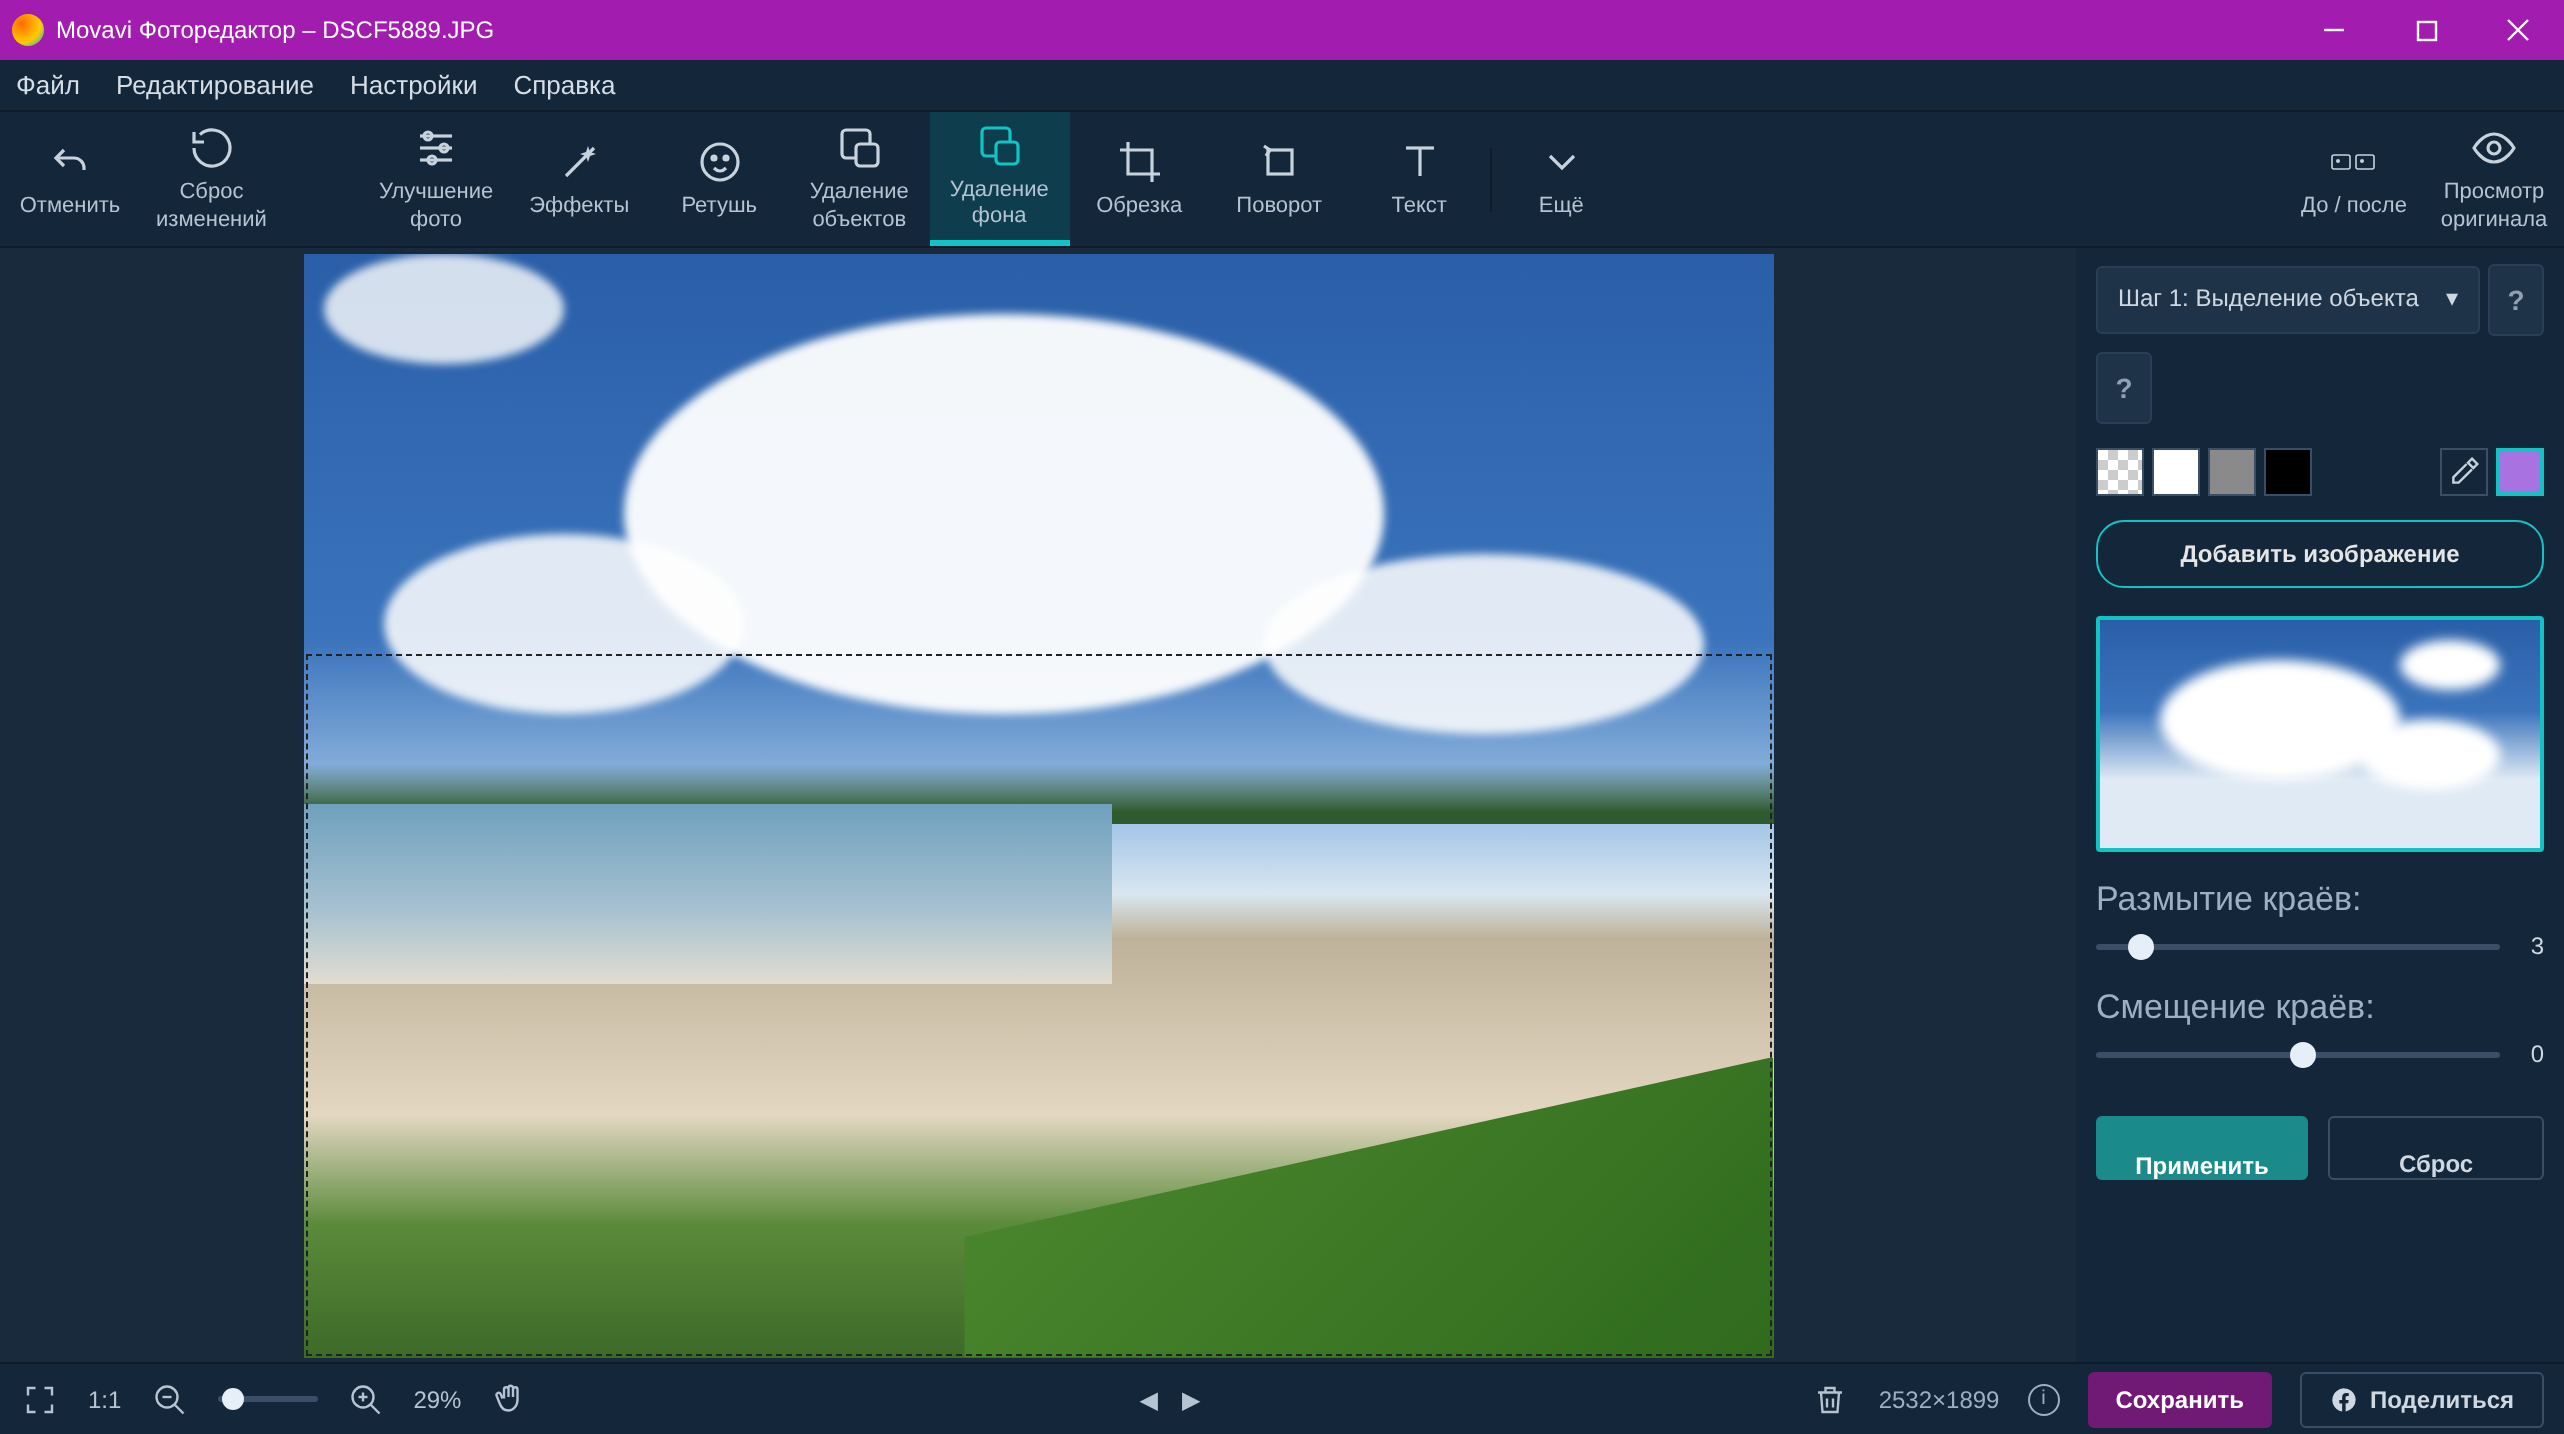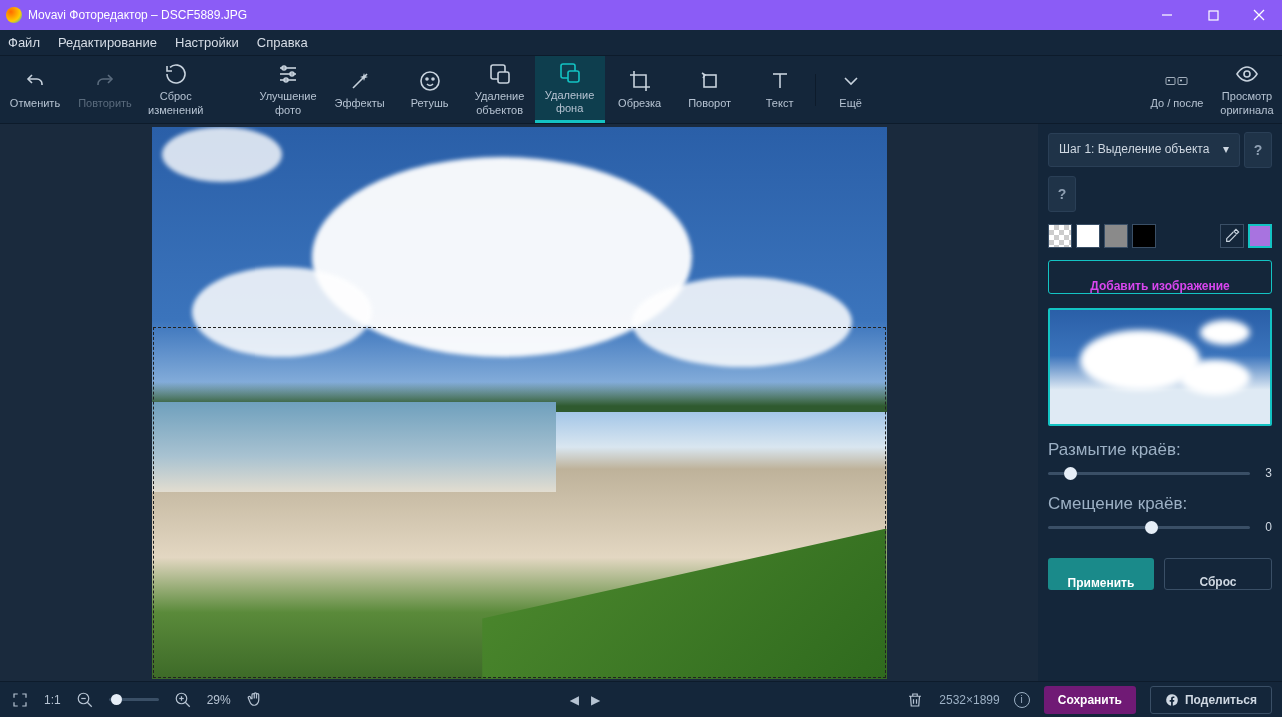--- a/index.html
+++ b/index.html
@@ -1,17 +1,17 @@
 <!DOCTYPE html>
 <html><head>
 <meta charset="utf-8">
 <style>
 *{margin:0;padding:0;box-sizing:border-box;font-family:"Segoe UI",Arial,sans-serif;user-select:none}
 body{width:1282px;height:717px;background:#1a2a3d;overflow:hidden;display:flex;flex-direction:column}
-.titlebar{height:30px;background:#8b5cf6;display:flex;align-items:center;color:#fff;font-size:12px}
+.titlebar{height:30px;background:#a21caf;display:flex;align-items:center;color:#fff;font-size:12px}
 .titlebar .app-icon{width:16px;height:16px;margin:0 6px;background:radial-gradient(circle at 30% 30%,#ff6a00,#ffcc00 60%,#00a2ff 100%);border-radius:50%}
 .titlebar .title-text{flex:1}
 .titlebar .win-btn{width:46px;height:30px;display:flex;align-items:center;justify-content:center;color:#fff;font-size:14px}
 .menubar{height:26px;background:#14263a;display:flex;align-items:center;padding:0 8px;gap:18px;color:#d6dde6;font-size:13px;border-bottom:1px solid #0d1b2b}
 .menubar span{cursor:pointer}
 .toolbar{height:68px;background:#14263a;display:flex;align-items:stretch;border-bottom:1px solid #0d1b2b}
 .tool{display:flex;flex-direction:column;align-items:center;justify-content:center;color:#b6c3d2;font-size:11px;padding:4px 8px;min-width:70px;cursor:pointer;text-align:center;line-height:1.2}
 .tool.disabled{color:#5a6b7d}
 .tool.active{background:#0e3e4e;border-bottom:3px solid #13c3c3}
 .tool .ico{width:24px;height:24px;margin-bottom:4px;display:flex;align-items:center;justify-content:center}
@@ -38,21 +38,21 @@
 .help-btn{width:28px;height:36px;background:#1f3348;color:#8fa0b3;border-radius:3px;display:flex;align-items:center;justify-content:center;font-size:14px;font-weight:bold;border:1px solid #2a3f56}
 .swatches{display:flex;gap:4px;margin:12px 10px 0 10px;align-items:center}
 .swatch{width:24px;height:24px;border:1px solid #3a4f66;cursor:pointer}
 .swatch.transparent{background:repeating-conic-gradient(#ccc 0 25%,#fff 0 50%) 0 0/10px 10px}
 .swatch.white{background:#fff}
 .swatch.gray{background:#8a8a8a}
 .swatch.black{background:#000}
 .swatch-gap{flex:1}
 .eyedrop{width:24px;height:24px;display:flex;align-items:center;justify-content:center;border:1px solid #3a4f66;cursor:pointer}
 .swatch.purple{background:#a873e0;border:2px solid #13c3c3}
-.add-img-btn{margin:12px 10px 0 10px;height:34px;border:1px solid #13c3c3;background:#14263a;color:#d946ef;font-size:12px;font-weight:bold;border-radius:3px;display:flex;align-items:flex-end;justify-content:center;cursor:pointer}
+.add-img-btn{margin:12px 10px 0 10px;height:34px;border:1px solid #13c3c3;background:#14263a;color:#e5e5e5;font-size:12px;font-weight:bold;border-radius:14px;display:flex;align-items:center;justify-content:center;cursor:pointer}
 .thumb{margin:14px 10px 0 10px;height:118px;border:2px solid #13c3c3;border-radius:2px;background:linear-gradient(to bottom,#2a5fa8,#3b74bc 40%,#dfeaf4 70%,#dfeaf4 100%);position:relative;overflow:hidden}
 .thumb .tc{position:absolute;background:#fff;border-radius:50%;filter:blur(3px)}
 .thumb .tc1{width:120px;height:60px;top:20px;left:30px}
 .thumb .tc2{width:70px;height:35px;top:50px;left:130px}
 .thumb .tc3{width:50px;height:25px;top:10px;left:150px}
 .slider-group{margin:14px 10px 0 10px}
 .slider-label{color:#9cb0c4;font-size:17px;margin-bottom:6px}
 .slider-row{display:flex;align-items:center;gap:8px}
 .track{flex:1;height:3px;background:#3a4f66;position:relative;border-radius:2px}
 .knob{position:absolute;top:-5px;width:13px;height:13px;background:#e6eef7;border-radius:50%}
@@ -111,29 +111,20 @@
 <div class="toolbar">
   <div class="tool">
     <div class="ico">
         <svg viewBox="0 0 24 24">
           <path d="M9 14l-4-4 4-4"></path>
           <path d="M5 10h9a5 5 0 0 1 5 5v1"></path>
         </svg>
       </div>
     <span>Отменить</span>
   </div>
-  <div class="tool disabled">
-    <div class="ico">
-        <svg viewBox="0 0 24 24">
-          <path d="M15 14l4-4-4-4"></path>
-          <path d="M19 10h-9a5 5 0 0 0-5 5v1"></path>
-        </svg>
-      </div>
-    <span>Повторить</span>
-  </div>
   <div class="tool" style="white-space:pre-line">
     <div class="ico"><svg viewBox="0 0 24 24">
           <path d="M3 12a9 9 0 1 0 3-6.7"></path>
           <path d="M3 4v5h5"></path>
         </svg></div>
     <span style="white-space:pre-line">Сброс
 изменений</span>
   </div>
   <div style="width:40px"></div>
   <div class="tool">

